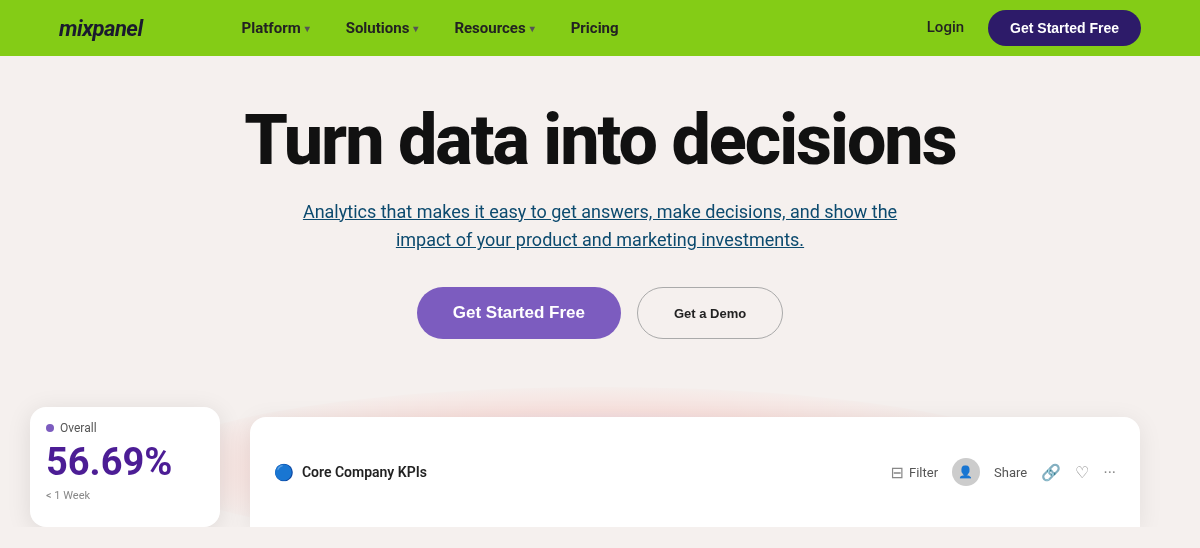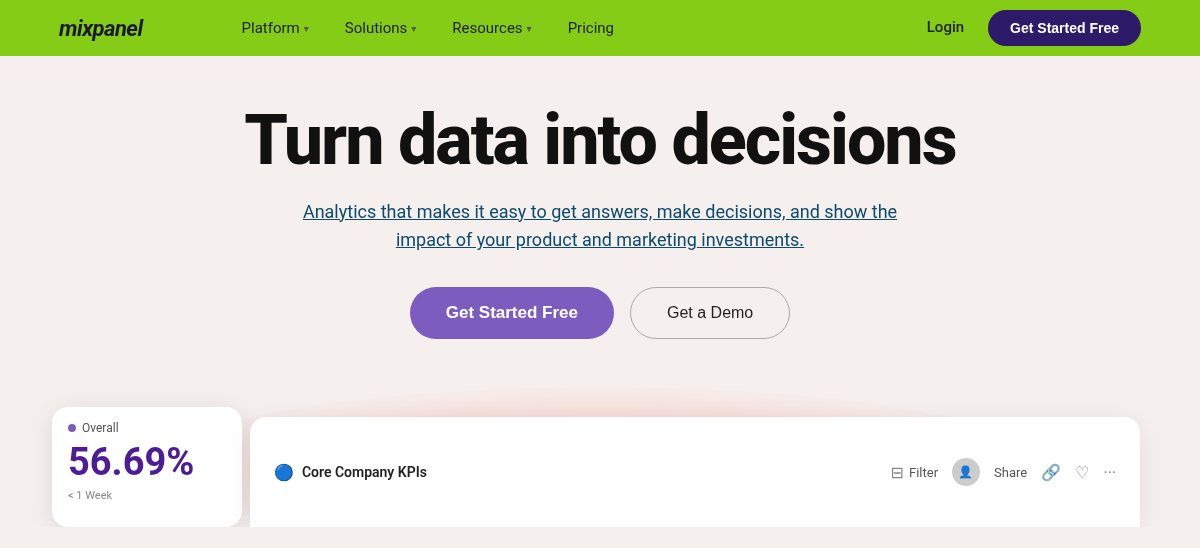--- a/index.html
+++ b/index.html
@@ -45,21 +45,21 @@
     }
 
     .nav-link {
       display: flex;
       align-items: center;
       gap: 4px;
       padding: 8px 18px;
       font-size: 15px;
       color: #222;
       cursor: pointer;
-      font-weight: 400;
+      font-weight: 700;
     }
 
     .nav-link .chevron {
       font-size: 10px;
       color: #555;
     }
 
     .nav-right {
       display: flex;
       align-items: flex-start;
@@ -133,28 +133,28 @@
       color: #fff;
       background-color: #7c5cbf;
       border: none;
       border-radius: 50px;
       padding: 16px 36px;
       cursor: pointer;
       font-weight: 600;
     }
 
     .btn-hero-secondary {
-      font-size: 16px;
+      font-size: 13px;
       color: #222;
       background: transparent;
       border: 1.5px solid #aaa;
       border-radius: 50px;
       padding: 16px 36px;
       cursor: pointer;
-      font-weight: 400;
+      font-weight: 700;
     }
 
     
     .dashboard-preview {
       position: relative;
       width: 100%;
       height: 140px;
       overflow: hidden;
     }
 
@@ -167,21 +167,21 @@
       width: 900px;
       height: 160px;
       background: radial-gradient(ellipse at center, rgba(180, 150, 255, 0.4) 0%, rgba(255, 160, 150, 0.2) 50%, transparent 75%);
       border-radius: 50%;
     }
 
     
     .dashboard-card {
       position: absolute;
       bottom: 0;
-      left: 52px;
+      left: 30px;
       width: 190px;
       height: 120px;
       background: #fff;
       border-radius: 16px;
       box-shadow: 0 4px 24px rgba(0,0,0,0.1);
       padding: 14px 16px;
     }
 
     .card-label {
       display: flex;

